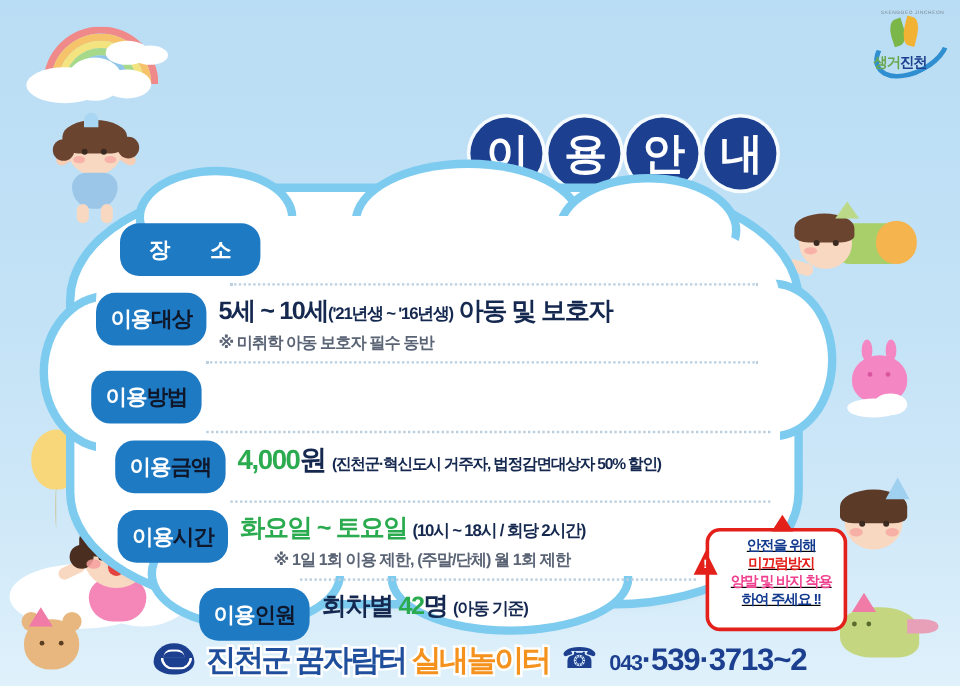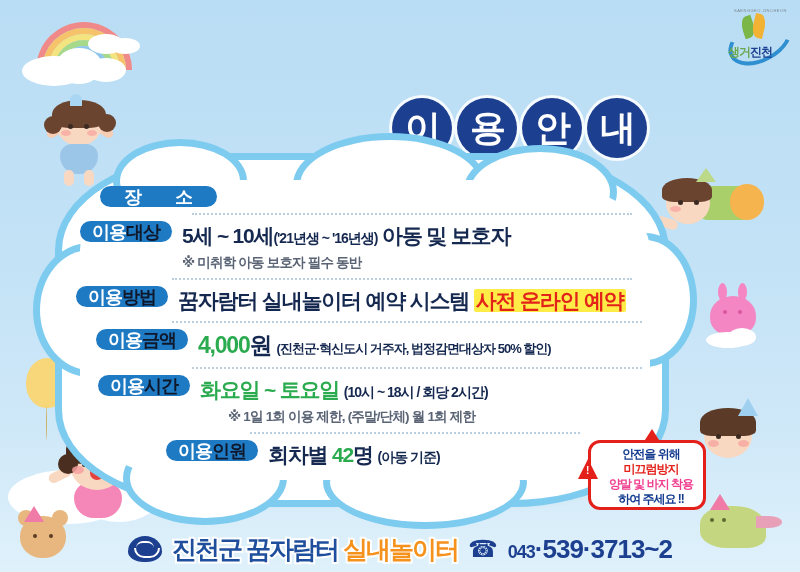--- a/index.html
+++ b/index.html
@@ -55,42 +55,42 @@
     box-shadow:0 0 0 7px #7ecbf0, 0 4px 10px rgba(0,0,0,.06);
   }
   .bump{position:absolute;background:#fff;border-radius:50%;
         box-shadow:0 0 0 7px #7ecbf0;}
   .bumpmask{position:absolute;background:#fff;}
 
   
   .rows{position:absolute;left:74px;top:186px;width:580px;}
   .row{position:relative;display:flex;align-items:flex-start;margin-bottom:2px;}
   .pill{
-    flex:0 0 auto;min-width:92px;height:21px;border-radius:16px;background:#1f7ac4;
+    flex:0 0 auto;min-width:92px;height:44px;border-radius:16px;background:#1f7ac4;
     display:flex;align-items:center;justify-content:center;gap:0;
     color:#fff;font-size:18px;font-weight:bold;letter-spacing:-1px;
     padding:0 10px;box-sizing:border-box;white-space:nowrap;
   }
   .pill .hl{color:#0f172a;}
   .pill.spaced{letter-spacing:14px;text-indent:14px;}
   .rtext{padding-left:10px;padding-top:1px;}
   .main-line{font-size:21px;font-weight:bold;color:#15284f;letter-spacing:-1.2px;white-space:nowrap;}
   .main-line .green{color:#2bab4f;}
   .main-line .small{font-size:14px;font-weight:bold;letter-spacing:-1px;}
   .main-line .mark{
     color:#e32219;background:#ffec46;padding:0 2px;border-radius:2px;
   }
   .note{font-size:13.5px;color:#5a6475;letter-spacing:-.8px;margin-top:4px;font-weight:bold;}
   .dotline{border-bottom:2px dotted #b9cfe0;margin:6px 0 6px 0;width:100%;}
 
   
   .warn{
-    position:absolute;left:588px;top:440px;width:118px;height:70px;
+    position:absolute;left:588px;top:440px;width:118px;height:86px;
     border:3px solid #e4201a;border-radius:12px;background:#ffffff;
-    box-sizing:border-box;padding:4px 2px 0 10px;
+    box-sizing:border-box;padding:4px 2px 0 10px;text-decoration:underline;
   }
   .warn .wl{font-size:12px;font-weight:bold;letter-spacing:-1px;line-height:15px;text-align:center;}
   .warn .c-navy{color:#123a8f;}
   .warn .c-red{color:#e4201a;}
   .warn .c-pink{color:#ef3f8f;}
   .warn:after{
     content:"";position:absolute;left:52px;top:-14px;width:0;height:0;
     border-left:9px solid transparent;border-right:9px solid transparent;
     border-bottom:14px solid #e4201a;
   }
@@ -305,26 +305,20 @@
         <div class="note">※ 미취학 아동 보호자 필수 동반</div>
       </div>
     </div>
     <div class="dotline" style="margin-left:98px;width:460px;"></div>
 
     <div class="row" style="margin-left:2px;">
       <div class="pill">
         <span>이용</span>
           <span class="hl">방법</span>
       </div>
-      <div class="rtext">
-        <div class="main-line">
-          <span>꿈자람터 실내놀이터 예약 시스템</span>
-          <span class="mark">사전 온라인 예약</span>
-        </div>
-      </div>
     </div>
     <div class="dotline" style="margin-left:98px;width:470px;"></div>
 
     <div class="row" style="margin-left:22px;">
       <div class="pill">
         <span>이용</span>
           <span class="hl">금액</span>
       </div>
       <div class="rtext">
         <div class="main-line" style="font-size:23px;">

